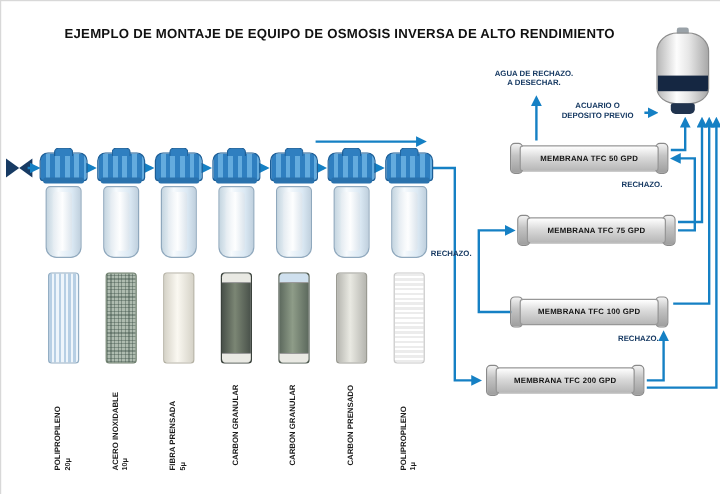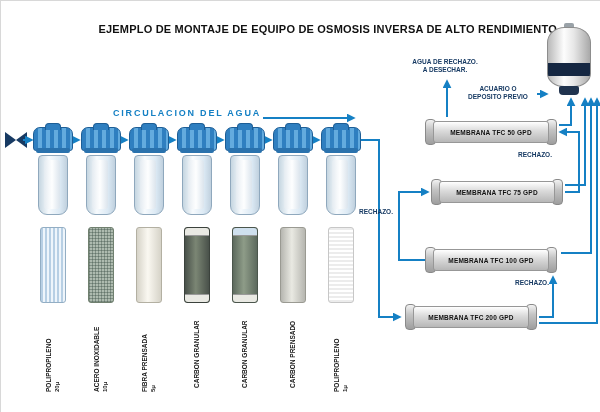--- a/index.html
+++ b/index.html
@@ -2,21 +2,21 @@
 <html><head>
 <meta charset="utf-8">
 <style>
   html,body { margin:0; padding:0; background:#fff; }
   .canvas {
     position:relative; width:600px; height:412px; background:#fff;
     border:1px solid #d8d8d8; overflow:hidden;
     font-family:"Liberation Sans", sans-serif;
   }
   .title {
-    position:absolute; top:22px; left:8px; width:548px; text-align:right;
+    position:absolute; top:22px; left:8px; width:548px; text-align:center;
     font-size:11px; font-weight:bold; color:#111; letter-spacing:.2px;
   }
   .flow-label {
     position:absolute; left:112px; top:107px; font-size:9px; font-weight:bold;
     letter-spacing:1.8px; color:#1580c4; white-space:nowrap;
   }
   .wires { position:absolute; left:0; top:0; }
 
   
   .housing { position:absolute; width:40px; }
@@ -132,21 +132,20 @@
       <path d="M446 116 L446 81"></path>
       <path d="M558 124 L570 124 L570 99"></path>
       <path d="M564 184 L584 184 L584 99"></path>
       <path d="M560 252 L590 252 L590 99"></path>
       <path d="M538 322 L596 322 L596 99"></path>
       <path d="M536 93 L545 93"></path>
     </g>
   </svg>
 
   <div class="title">EJEMPLO DE MONTAJE DE EQUIPO DE OSMOSIS INVERSA DE ALTO RENDIMIENTO</div>
-  <div class="flow-label">CIRCULACION DEL AGUA</div>
 
   <div class="housing" style="left:32px;top:126px">
       <div class="cap"></div>
       <div class="hbody"></div>
     </div>
   <div class="housing" style="left:80px;top:126px">
       <div class="cap"></div>
       <div class="hbody"></div>
     </div>
   <div class="housing" style="left:128px;top:126px">

